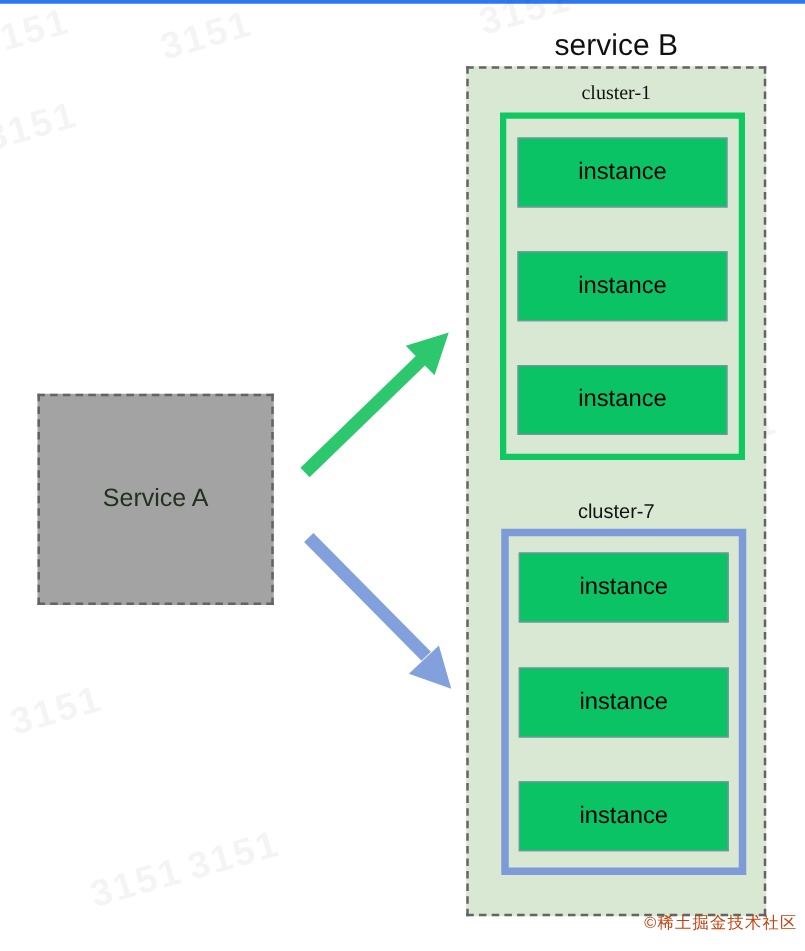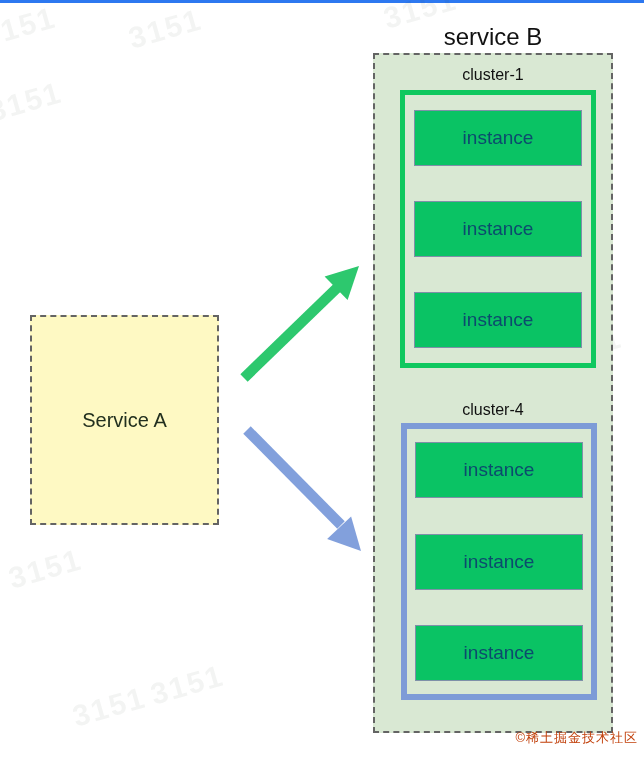--- a/index.html
+++ b/index.html
@@ -18,42 +18,42 @@
     text-align:center;font-size:24px;color:#111;line-height:30px;z-index:2;
   }
   .serviceb-box{
     position:absolute;left:373px;top:53px;width:240px;height:680px;
     background:#d9e8d3;border:2px dashed #646464;box-sizing:border-box;z-index:1;
   }
   .cluster-label{
     position:absolute;left:373px;width:240px;text-align:center;
     font-size:16px;color:#111;z-index:2;
   }
-  .label-c1{top:66px;}
+  .label-c1{top:66px;font-family:Liberation Serif, serif;}
   .label-c2{top:401px;}
   .cluster-box{
     position:absolute;box-sizing:border-box;z-index:2;
     display:flex;flex-direction:column;align-items:center;justify-content:space-between;
   }
   .c1box{
     left:400px;top:90px;width:196px;height:278px;
     border:5px solid #0fc85f;padding:15px 0;
   }
   .c2box{
     left:401px;top:423px;width:196px;height:277px;
     border:6px solid #7d9bd7;padding:13px 0;
   }
   .instance{
     width:168px;height:56px;background:#0ac364;border:1.5px solid #7e90a8;
     box-sizing:border-box;display:flex;align-items:center;justify-content:center;
-    font-size:19px;color:#0c4a6e;
+    font-size:19px;color:#000000;
   }
   .servicea-box{
-    position:absolute;left:30px;top:315px;width:189px;height:210px;
-    background:#fef9c3;border:2px dashed #646464;box-sizing:border-box;
+    position:absolute;left:30px;top:315px;width:189px;height:169px;
+    background:#a3a3a3;border:2px dashed #646464;box-sizing:border-box;
     display:flex;align-items:center;justify-content:center;
     font-size:20px;color:#22301f;z-index:1;
   }
   .arrows{position:absolute;left:0;top:0;z-index:3;pointer-events:none;}
   .credit{
     position:absolute;right:6px;top:729px;z-index:4;
     font-size:13px;color:#c2410c;letter-spacing:1px;
   }
 </style>
 </head>
@@ -79,21 +79,21 @@
   <div class="serviceb-box"></div>
 
   <div class="cluster-label label-c1">cluster-1</div>
 
   <div class="cluster-box c1box">
     <div class="instance">instance</div>
     <div class="instance">instance</div>
     <div class="instance">instance</div>
   </div>
 
-  <div class="cluster-label label-c2">cluster-4</div>
+  <div class="cluster-label label-c2">cluster-7</div>
 
   <div class="cluster-box c2box">
     <div class="instance">instance</div>
     <div class="instance">instance</div>
     <div class="instance">instance</div>
   </div>
 
   <div class="servicea-box">
     <span>Service A</span>
   </div>

